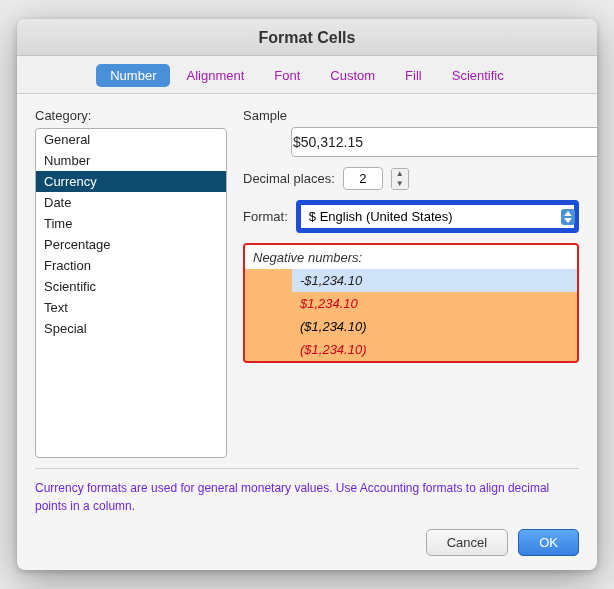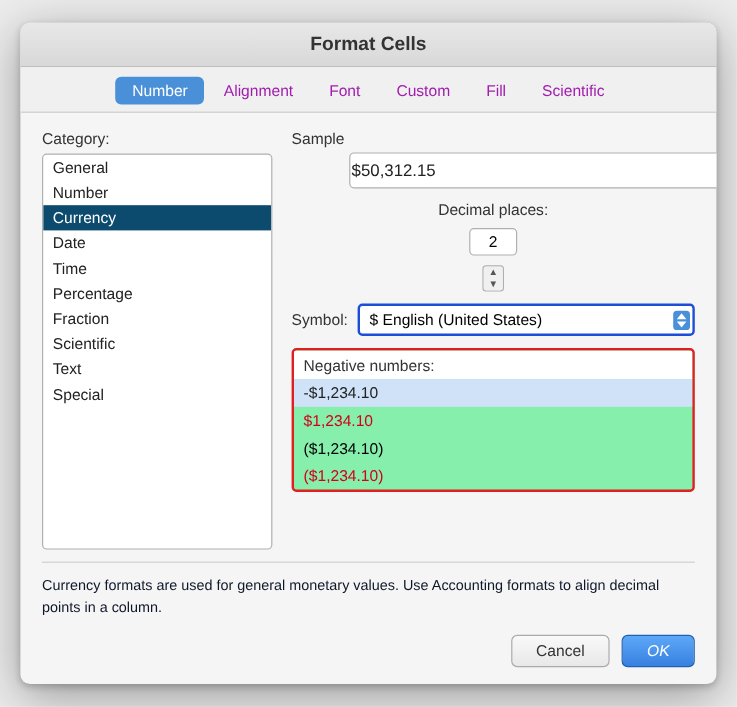--- a/index.html
+++ b/index.html
@@ -107,21 +107,20 @@
       padding: 6px 1px;
       font-size: 14px;
       color: #222;
       width: 100%;
       margin-left: 48px;
     }
     .decimal-row {
       display: flex;
       align-items: center;
       gap: 8px;
-      flex-direction: column;
     }
     .decimal-label {
       font-size: 13px;
       color: #333;
     }
     .decimal-input {
       width: 40px;
       border: 1px solid #b0b0b0;
       border-radius: 4px;
       padding: 3px 6px;
@@ -156,21 +155,21 @@
     .symbol-label {
       font-size: 13px;
       color: #333;
     }
     .symbol-select-wrapper {
       flex: 1;
       position: relative;
     }
     .symbol-select-wrapper select {
       width: 100%;
-      border: 2px solid #1d4ed8;
+      border: 5px solid #1d4ed8;
       border-radius: 4px;
       padding: 4px 28px 4px 8px;
       font-size: 13px;
       background: white;
       appearance: none;
       -webkit-appearance: none;
     }
     .select-arrow {
       position: absolute;
       right: 4px;
@@ -192,48 +191,50 @@
     }
     .select-arrow-up {
       border-bottom: 5px solid white;
     }
     .select-arrow-down {
       border-top: 5px solid white;
     }
     .negative-section {
       border: 2px solid #e02020;
       border-radius: 4px;
-      background: #86efac;
+      background: #fdba74;
       overflow: hidden;
+      font-style: italic;
     }
     .negative-header {
       font-size: 13px;
       color: #333;
       padding: 5px 8px 4px 8px;
       background: white;
     }
     .negative-list {
       list-style: none;
+      margin-left: 47px;
     }
     .negative-item {
       padding: 4px 8px;
       font-size: 13px;
       cursor: pointer;
     }
     .negative-item.selected {
       background: #cfe2f8;
       color: #222;
     }
     .negative-item.red {
       color: #d0021b;
     }
     .footer-description {
       padding: 10px 18px 8px 18px;
       font-size: 12px;
-      color: #0f172a;
+      color: #6d28d9;
       line-height: 1.5;
     }
     .bottom-buttons {
       display: flex;
       justify-content: flex-end;
       gap: 10px;
       padding: 6px 18px 14px 18px;
     }
     .btn {
       padding: 5px 20px;
@@ -242,21 +243,20 @@
       cursor: pointer;
       border: 1px solid #aaa;
       background: linear-gradient(to bottom, #f9f9f9, #e8e8e8);
       color: #333;
     }
     .btn.primary {
       background: linear-gradient(to bottom, #5da8f8, #3880e0);
       color: white;
       border: 1px solid #2060b0;
       font-weight: 500;
-      font-style: italic;
     }
     .divider {
       height: 1px;
       background: #d0d0d0;
       margin: 0 18px;
     }
   </style>
 </head>
 <body>
 
@@ -303,21 +303,21 @@
       <div class="decimal-row">
         <span class="decimal-label">Decimal places:</span>
         <input class="decimal-input" type="text" value="2" style="">
         <div class="stepper">
           <button class="stepper-btn">▲</button>
           <button class="stepper-btn">▼</button>
         </div>
       </div>
 
       <div class="symbol-row">
-        <span class="symbol-label">Symbol:</span>
+        <span class="symbol-label">Format:</span>
         <div class="symbol-select-wrapper">
           <select>
             <option>$ English (United States)</option>
             <option>€ Euro</option>
             <option>£ British Pound</option>
             <option>¥ Japanese Yen</option>
           </select>
           <div class="select-arrow">
             <div class="select-arrow-up"></div>
             <div class="select-arrow-down"></div>

